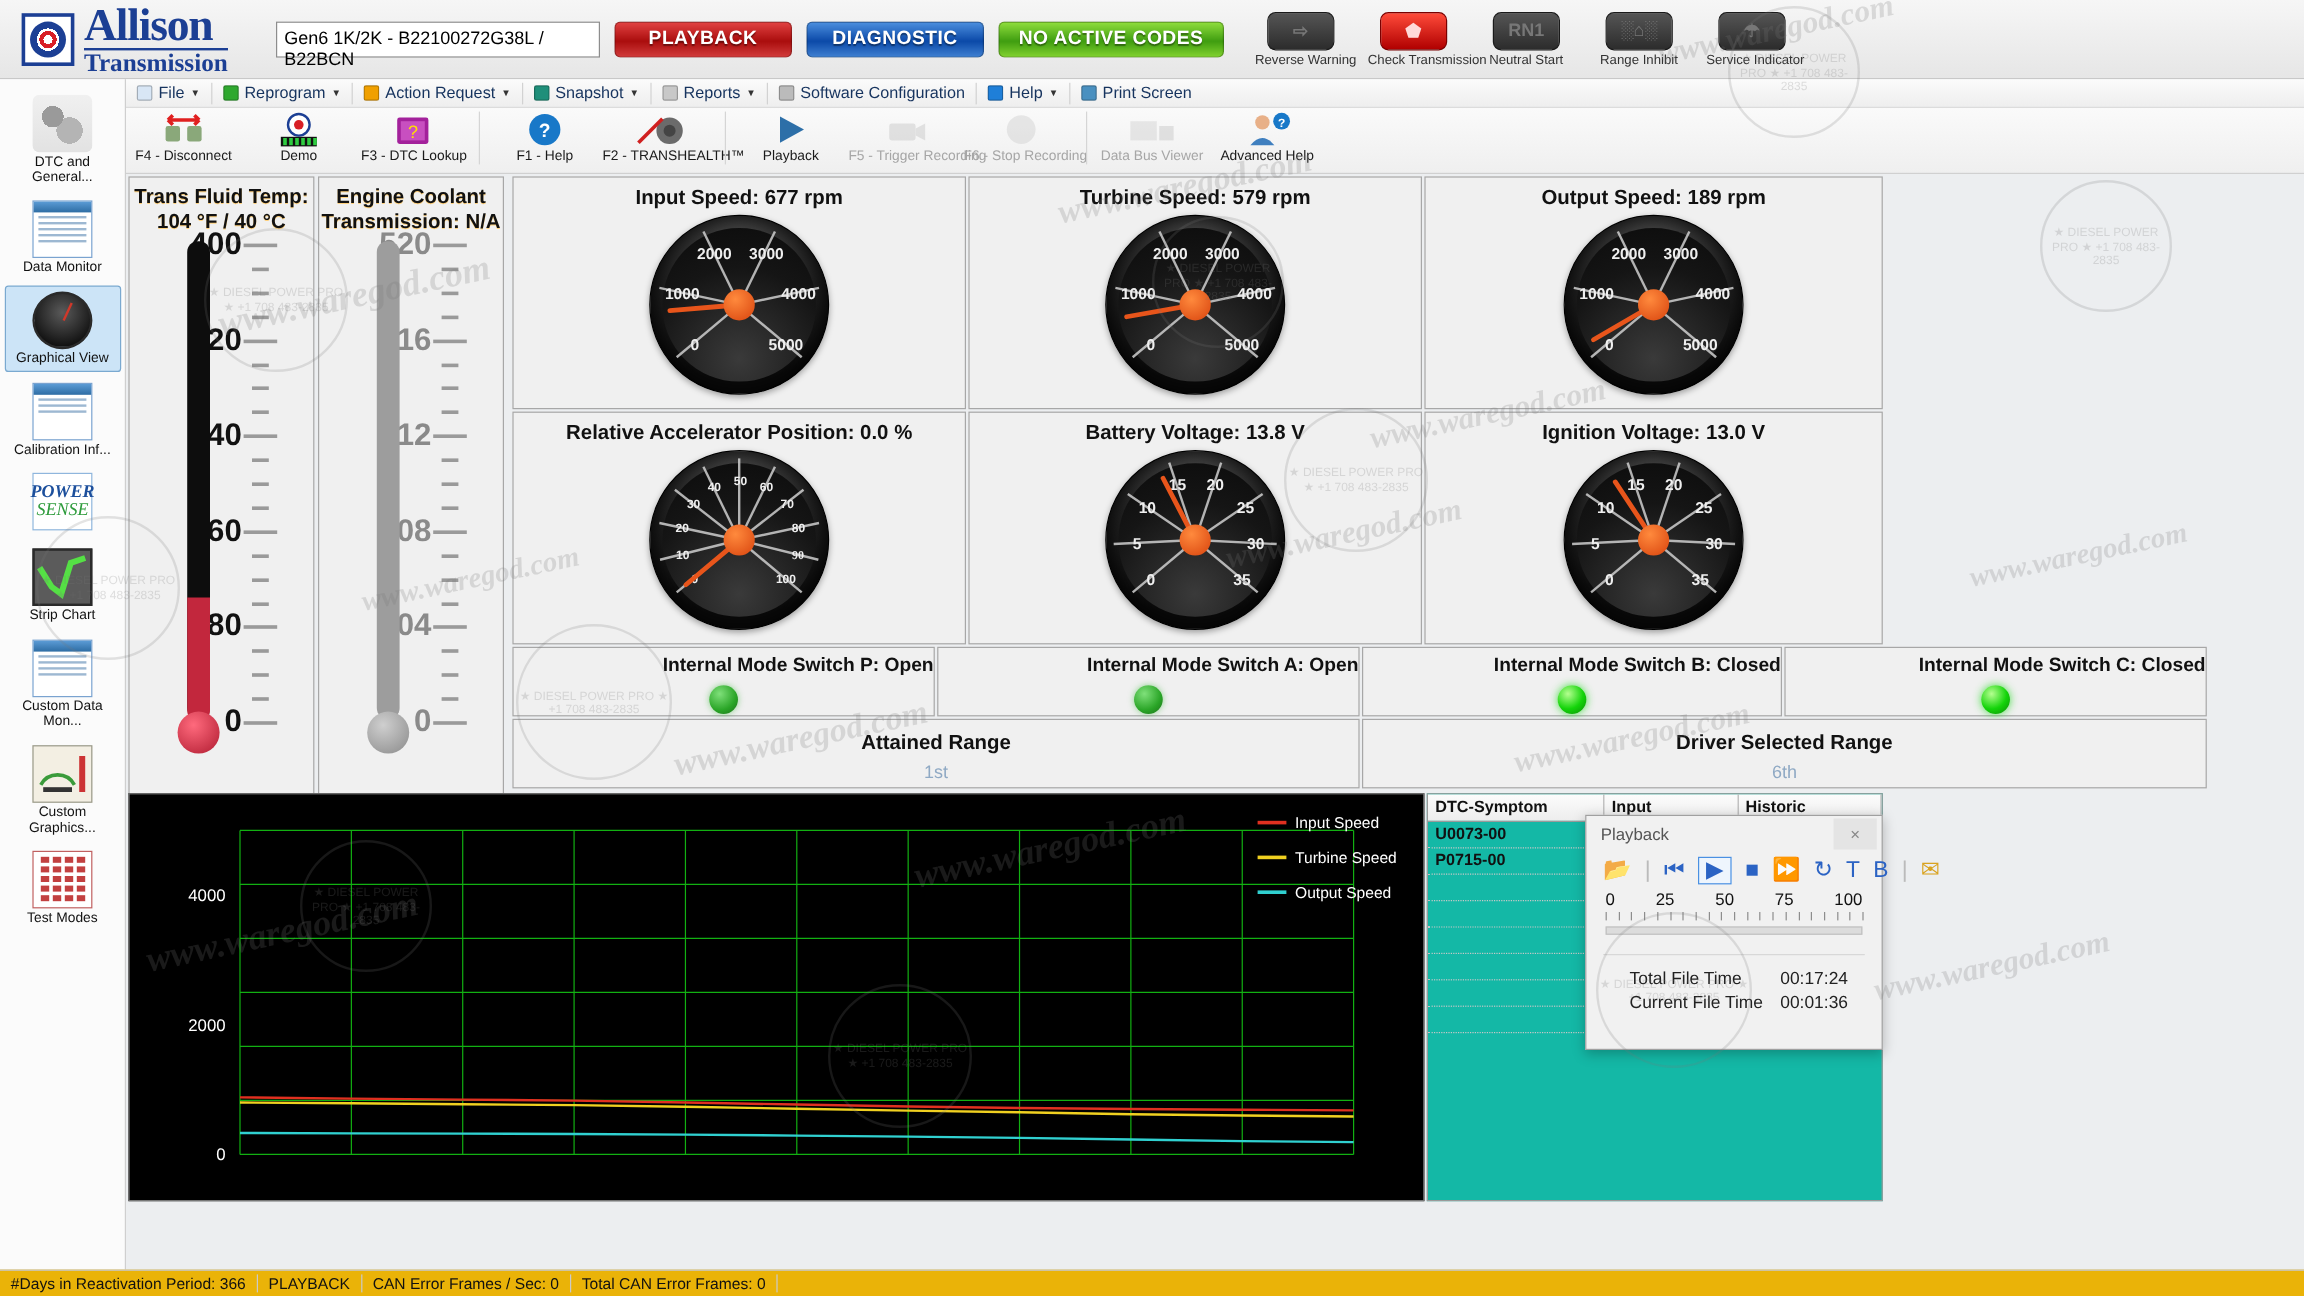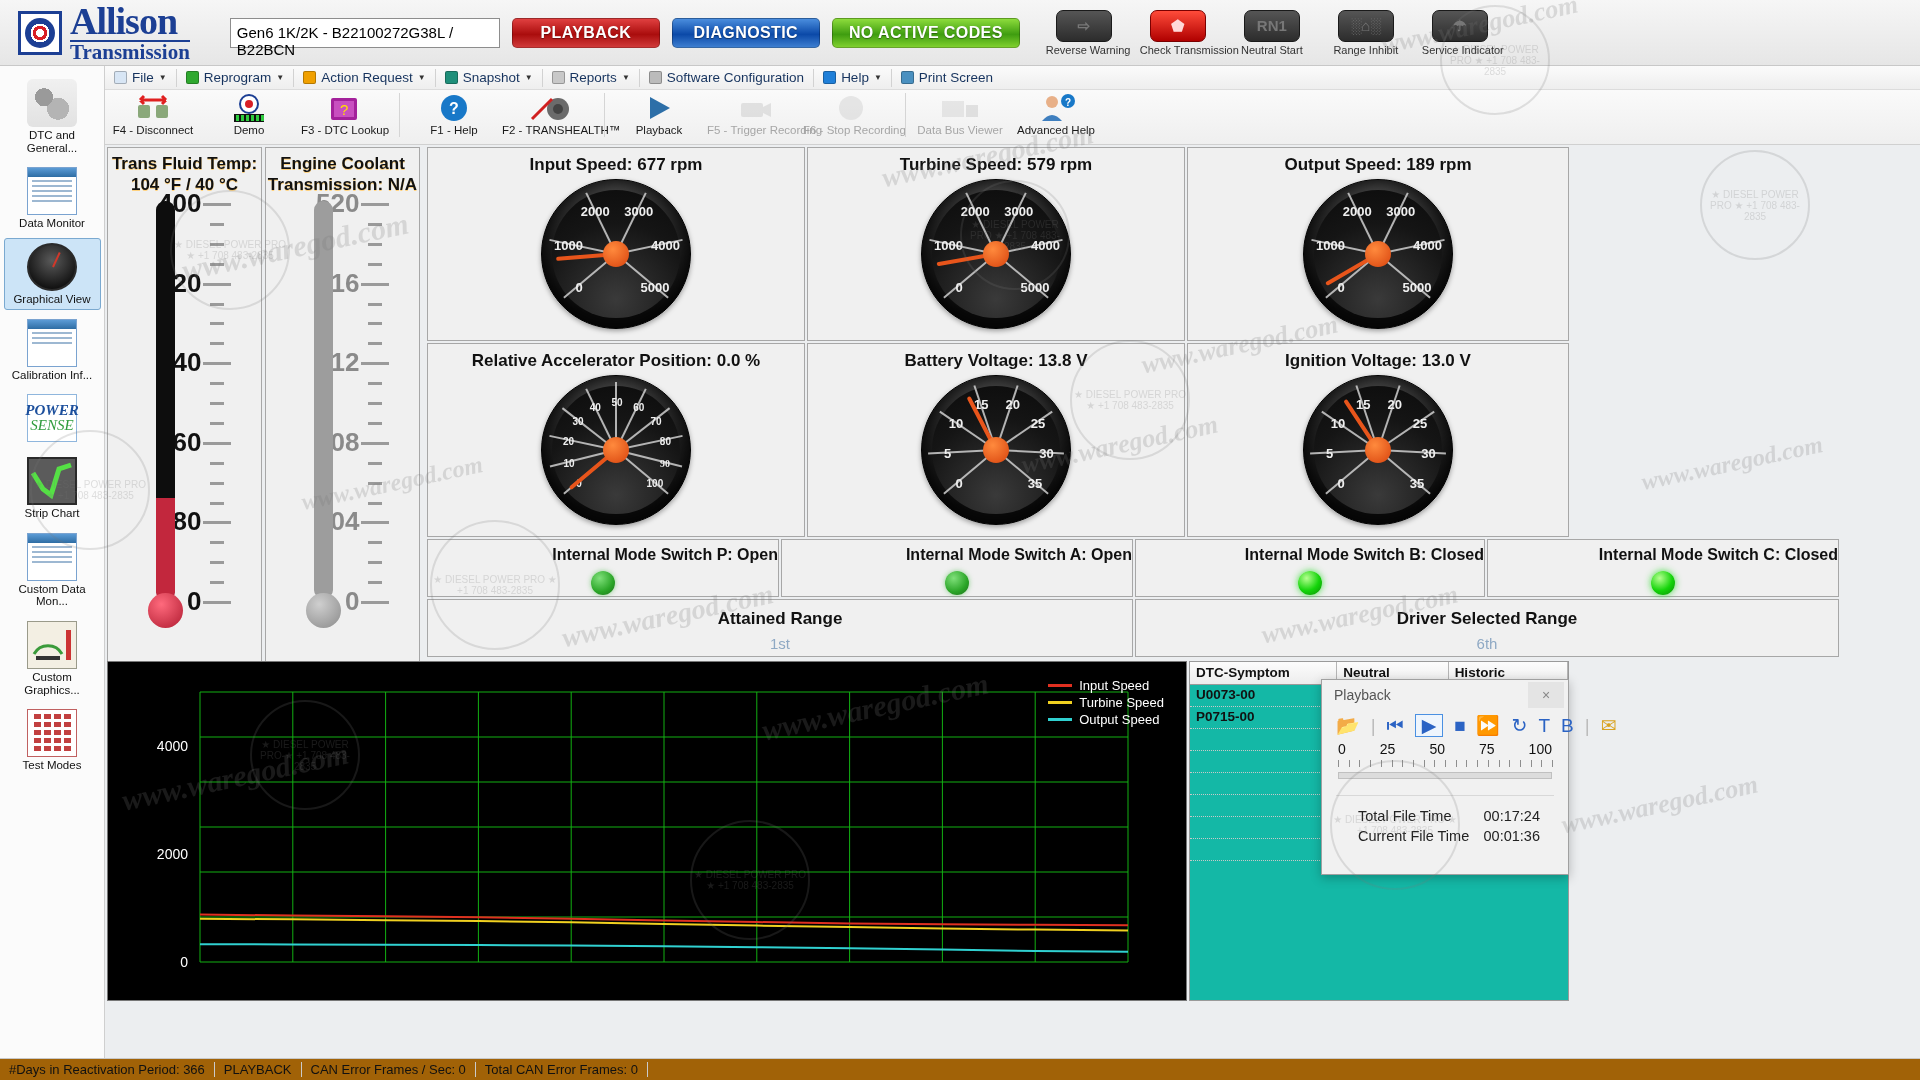--- a/index.html
+++ b/index.html
@@ -145,21 +145,21 @@
     box-shadow:0 0 7px rgba(40,220,40,.85); }
   .led.off { background:radial-gradient(circle at 36% 30%, #7fe07a, #2aa527 60%, #1c6e1a);
     box-shadow:0 0 5px rgba(40,180,40,.5); }
 
   .range-title { text-align:center; font-size:17px; font-weight:bold; color:#111; padding-top:9px; }
   .range-val { text-align:center; font-size:15px; color:#8fa9c4; padding-top:6px; }
 
   
   .chartbox { position:absolute; background:#000; border:1px solid #777; }
   .legend { position:absolute; right:22px; top:16px; color:#fff; font-size:13px; }
-  .legend div { display:flex; align-items:center; gap:7px; margin-bottom:2px; }
+  .legend div { display:flex; align-items:center; gap:7px; margin-bottom:14px; }
   .legend i { width:24px; height:3px; display:block; }
 
   
   .dtc { position:absolute; background:#14b8a6; border:1px solid #9a9a9a; }
   .dtc-head { display:flex; height:23px; background:linear-gradient(#fcfcfc,#ededed);
     border-bottom:1px solid #9a9a9a; }
   .dtc-head div { font-size:13.5px; font-weight:bold; color:#111; padding:3px 6px;
     border-right:1px solid #b5b5b5; }
   .dtc-row { display:flex; height:22px; border-bottom:1px dotted #c8c8c8; }
   .dtc-row div { font-size:13.5px; font-weight:bold; color:#111; padding:2px 6px;
@@ -179,21 +179,21 @@
     font-size:14px; color:#111; }
   .pb-ticks { margin:3px 16px 0; height:8px; position:relative; }
   .pb-ticks i { position:absolute; top:0; width:1px; height:7px; background:#8d8d8d; }
   .pb-slider { margin:4px 16px 0; height:7px; background:#dcdcdc; border:1px solid #c0c0c0; }
   .pb-times { margin:16px 14px 0; border-top:1px solid #d8d8d8; padding-top:10px; }
   .pb-trow { display:flex; justify-content:space-between; font-size:14.5px; color:#222;
     padding:2px 14px 2px 22px; }
 
   
   .status { position:absolute; left:0; bottom:0; width:1920px; height:22px;
-    background:#a16207; border-top:1px solid #c8c8c8; display:flex; align-items:center;
+    background:#eab308; border-top:1px solid #c8c8c8; display:flex; align-items:center;
     font-size:13px; color:#111; }
   .status span { padding:0 9px; border-right:1px solid #cacaca; }
 
   
   .wm { position:absolute; pointer-events:none; color:rgba(120,120,120,.22);
     font-family:"Liberation Serif", serif; font-style:italic; font-weight:bold;
     white-space:nowrap; }
   .wmstamp { position:absolute; pointer-events:none; border-radius:50%;
     border:2px solid rgba(120,120,120,.20); color:rgba(120,120,120,.22);
     display:flex; align-items:center; justify-content:center; font-size:10px;
@@ -784,21 +784,21 @@
           <div>
             <i style="background:#30d0d0;"></i>
             <span>Output Speed</span>
           </div>
         </div>
     </div>
 
     <div class="dtc" style="left:1084px; top:516px; width:380px; height:340px;">
       <div class="dtc-head" id="dtc-head">
           <div style="width:148px;">DTC-Symptom</div>
-          <div style="width:112px;">Neutral</div>
+          <div style="width:112px;">Input</div>
           <div style="width:120px;">Historic</div>
         </div>
       <div id="dtc-body">
           <div class="dtc-row">
             <div style="width:148px;">U0073-00</div>
             <div style="width:112px;">N</div>
             <div style="width:120px;"></div>
           </div>
           <div class="dtc-row">
             <div style="width:148px;">P0715-00</div>

